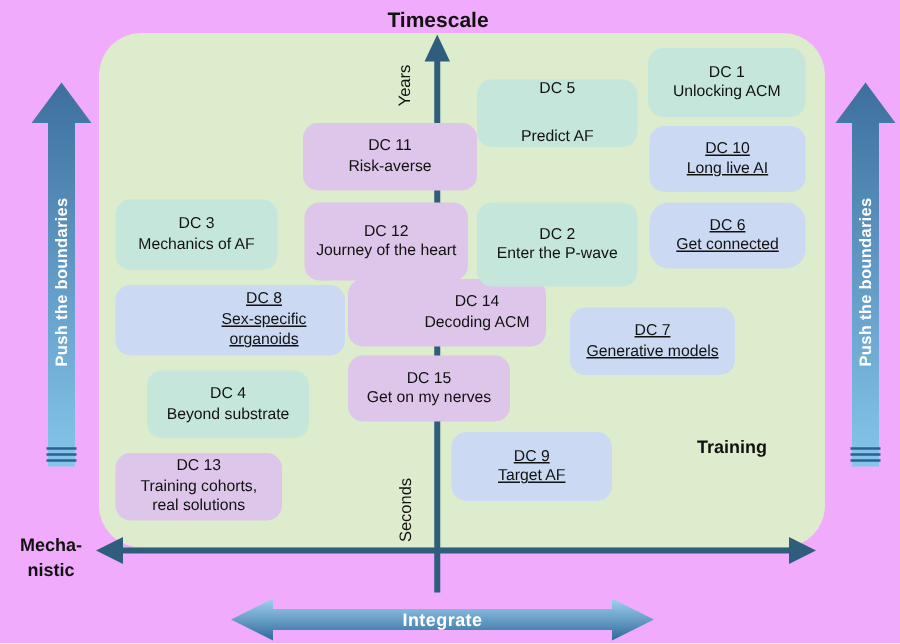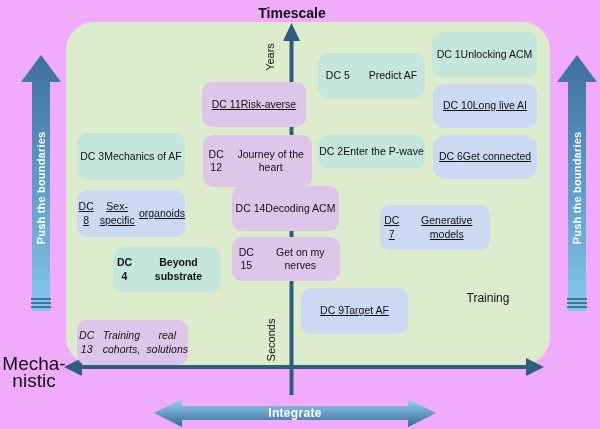--- a/index.html
+++ b/index.html
@@ -20,33 +20,33 @@
     font-size:14px;font-weight:bold;white-space:nowrap;z-index:3;
   }
   .rot{
     position:absolute;transform:translate(-50%,-50%) rotate(-90deg);
     font-size:11px;white-space:nowrap;z-index:3;
   }
   .label-years{left:270px;top:57px;}
   .label-seconds{left:271px;top:340px;}
   #boxes .box{
     position:absolute;z-index:4;border-radius:10px;
-    display:flex;justify-content:center;align-items:center;
+    display:flex;flex-direction:column;justify-content:center;align-items:center;
     font-size:10.5px;line-height:13.5px;text-align:center;
   }
   #boxes .box.teal{background:var(--teal);}
   #boxes .box.blue{background:var(--blue);text-decoration:underline;}
   #boxes .box.purple{background:var(--purple);}
   .training-label{
     position:absolute;left:488px;top:298px;transform:translate(-50%,-50%);
-    font-size:12px;font-weight:normal;z-index:4;white-space:nowrap;
+    font-size:12px;font-weight:bold;z-index:4;white-space:nowrap;
   }
   .corner-label{
     position:absolute;transform:translate(-50%,-50%);
-    font-size:19px;font-weight:normal;line-height:17px;text-align:center;z-index:3;
+    font-size:12px;font-weight:bold;line-height:17px;text-align:center;z-index:3;
     white-space:nowrap;
   }
   .corner-label.left{left:34px;top:372px;}
   .corner-label.right{left:574px;top:368px;}
   .arrow-label{
     fill:var(--arrow-text);font-family:"Liberation Sans",sans-serif;
     font-weight:bold;font-size:11px;letter-spacing:.2px;
   }
   .integrate-label{
     fill:var(--arrow-text);font-family:"Liberation Sans",sans-serif;
@@ -72,59 +72,59 @@
   </svg>
 
   <div class="rot label-years">Years</div>
   <div class="rot label-seconds">Seconds</div>
 
   <div id="boxes">
       <div class="box teal" style="left: 77px; top: 133px; width: 108px; height: 47px;">
         <div class="box-line">DC 3</div>
         <div class="box-line">Mechanics of AF</div>
       </div>
-      <div class="box blue" style="left: 77px; top: 190px; width: 108px; height: 47px;">
+      <div class="box blue" style="left: 77px; top: 190px; width: 108px; height: 47px; padding-left: 45px;">
         <div class="box-line">DC 8</div>
         <div class="box-line">Sex-specific</div>
         <div class="box-line">organoids</div>
       </div>
-      <div class="box teal" style="left: 113px; top: 247px; width: 108px; height: 45px; font-weight: bold;">
+      <div class="box teal" style="left: 98px; top: 247px; width: 108px; height: 45px;">
         <div class="box-line">DC 4</div>
         <div class="box-line">Beyond substrate</div>
       </div>
-      <div class="box purple" style="left: 77px; top: 320px; width: 111px; height: 45px; font-style: italic;">
+      <div class="box purple" style="left: 77px; top: 302px; width: 111px; height: 45px;">
         <div class="box-line">DC 13</div>
         <div class="box-line">Training cohorts,</div>
         <div class="box-line">real solutions</div>
       </div>
-      <div class="box purple" style="left: 202px; top: 82px; width: 104px; height: 45px; text-decoration: underline;">
+      <div class="box purple" style="left: 202px; top: 82px; width: 116px; height: 45px;">
         <div class="box-line">DC 11</div>
         <div class="box-line">Risk-averse</div>
       </div>
       <div class="box purple" style="left: 203px; top: 135px; width: 109px; height: 52px;">
         <div class="box-line">DC 12</div>
         <div class="box-line">Journey of the heart</div>
       </div>
-      <div class="box purple" style="left: 232px; top: 186px; width: 107px; height: 45px;">
+      <div class="box purple" style="left: 232px; top: 186px; width: 92px; height: 45px; padding-left: 40px;">
         <div class="box-line">DC 14</div>
         <div class="box-line">Decoding ACM</div>
       </div>
       <div class="box purple" style="left: 232px; top: 237px; width: 108px; height: 44px;">
         <div class="box-line">DC 15</div>
         <div class="box-line">Get on my nerves</div>
       </div>
       <div class="box blue" style="left: 301px; top: 288px; width: 107px; height: 46px;">
         <div class="box-line">DC 9</div>
         <div class="box-line">Target AF</div>
       </div>
       <div class="box teal" style="left: 318px; top: 53px; width: 107px; height: 45px; gap: 19px;">
         <div class="box-line">DC 5</div>
         <div class="box-line">Predict AF</div>
       </div>
-      <div class="box teal" style="left: 318px; top: 135px; width: 107px; height: 33px;">
+      <div class="box teal" style="left: 318px; top: 135px; width: 107px; height: 56px;">
         <div class="box-line">DC 2</div>
         <div class="box-line">Enter the P-wave</div>
       </div>
       <div class="box teal" style="left: 432px; top: 32px; width: 105px; height: 46px;">
         <div class="box-line">DC 1</div>
         <div class="box-line">Unlocking ACM</div>
       </div>
       <div class="box blue" style="left: 433px; top: 84px; width: 104px; height: 44px;">
         <div class="box-line">DC 10</div>
         <div class="box-line">Long live AI</div>

